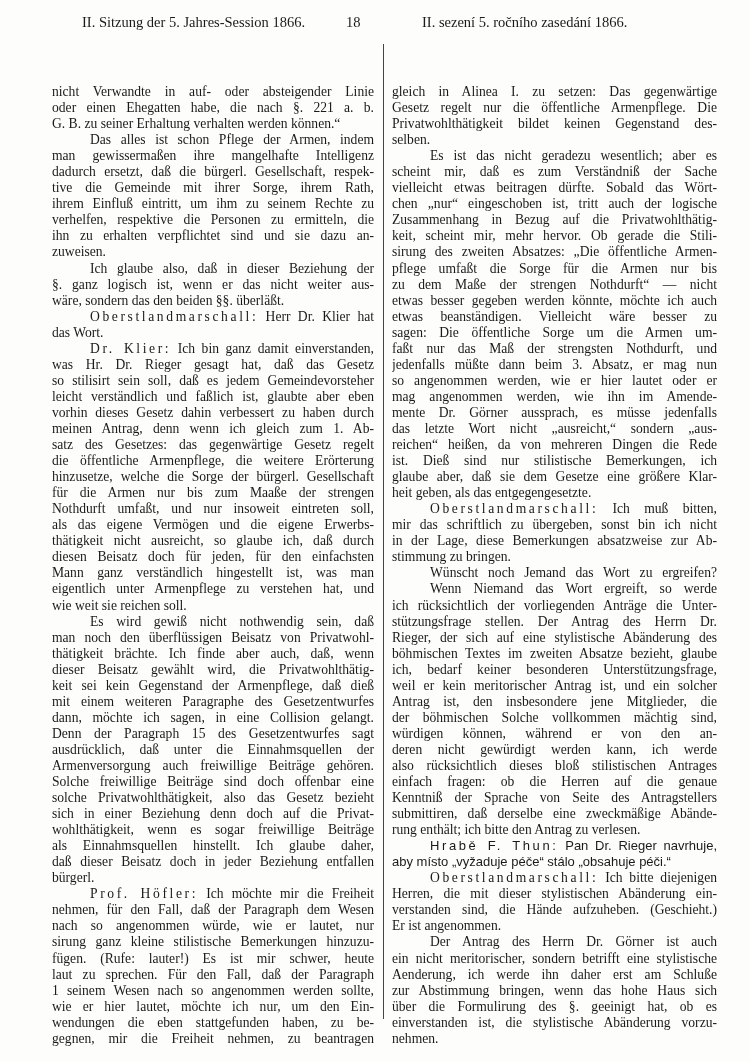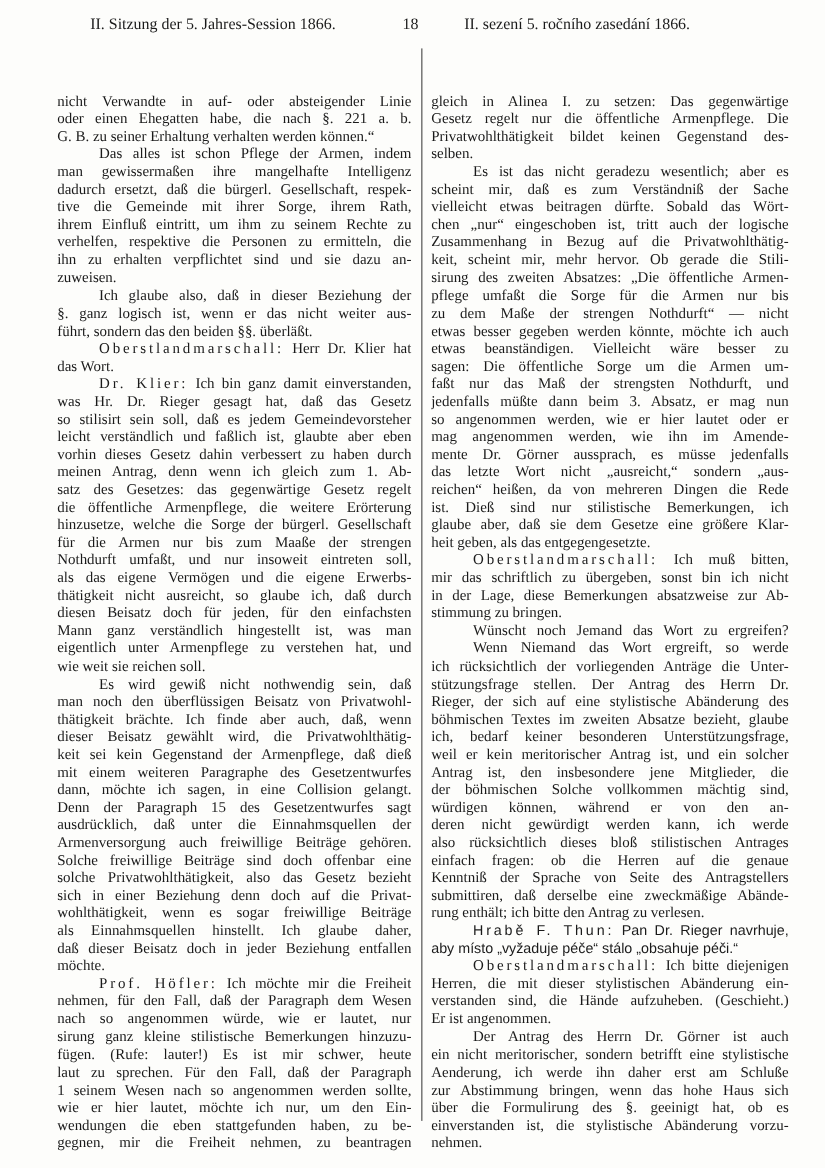--- a/index.html
+++ b/index.html
@@ -10,21 +10,21 @@
     font-family: "DejaVu Serif", serif;
     position: relative;
     overflow: hidden;
   }
   .header {
     position: absolute; top: 14px; left: 52px; width: 670px; height: 20px;
     font-family: "Liberation Serif", serif;
     font-size: 14.5px;
   }
   .header .h-left { position: absolute; left: 30px; top: 0; }
-  .header .h-num { position: absolute; left: 314px; top: 0; }
+  .header .h-num { position: absolute; left: 294px; top: 0; }
   .header .h-right { position: absolute; left: 370px; top: 0; }
   .col {
     position: absolute; top: 43px;
     font-family: "Liberation Serif", serif;
     font-size: 13.6px;
     line-height: 16.05px;
     text-align: justify;
     hyphens: manual;
     margin-top: 41px;
   }
@@ -56,21 +56,21 @@
     <div class="line indent"><span>Das alles ist schon Pflege der Armen, indem</span></div>
     <div class="line"><span>man gewissermaßen ihre mangelhafte Intelligenz</span></div>
     <div class="line"><span>dadurch ersetzt, daß die bürgerl. Gesellschaft, respek-</span></div>
     <div class="line"><span>tive die Gemeinde mit ihrer Sorge, ihrem Rath,</span></div>
     <div class="line"><span>ihrem Einfluß eintritt, um ihm zu seinem Rechte zu</span></div>
     <div class="line"><span>verhelfen, respektive die Personen zu ermitteln, die</span></div>
     <div class="line"><span>ihn zu erhalten verpflichtet sind und sie dazu an-</span></div>
     <div class="line last"><span>zuweisen.</span></div>
     <div class="line indent"><span>Ich glaube also, daß in dieser Beziehung der</span></div>
     <div class="line"><span>§. ganz logisch ist, wenn er das nicht weiter aus-</span></div>
-    <div class="line last"><span>führt, sondern das den beiden §§. überläßt.</span></div>
+    <div class="line last"><span>wäre, sondern das den beiden §§. überläßt.</span></div>
     <div class="line indent"><span class="spaced">Oberstlandmarschall:</span><span> Herr Dr. Klier hat</span></div>
     <div class="line last"><span>das Wort.</span></div>
     <div class="line indent"><span class="spaced">Dr. Klier:</span><span> Ich bin ganz damit einverstanden,</span></div>
     <div class="line"><span>was Hr. Dr. Rieger gesagt hat, daß das Gesetz</span></div>
     <div class="line"><span>so stilisirt sein soll, daß es jedem Gemeindevorsteher</span></div>
     <div class="line"><span>leicht verständlich und faßlich ist, glaubte aber eben</span></div>
     <div class="line"><span>vorhin dieses Gesetz dahin verbessert zu haben durch</span></div>
     <div class="line"><span>meinen Antrag, denn wenn ich gleich zum 1. Ab-</span></div>
     <div class="line"><span>satz des Gesetzes: das gegenwärtige Gesetz regelt</span></div>
     <div class="line"><span>die öffentliche Armenpflege, die weitere Erörterung</span></div>
@@ -92,21 +92,21 @@
     <div class="line"><span>dann, möchte ich sagen, in eine Collision gelangt.</span></div>
     <div class="line"><span>Denn der Paragraph 15 des Gesetzentwurfes sagt</span></div>
     <div class="line"><span>ausdrücklich, daß unter die Einnahmsquellen der</span></div>
     <div class="line"><span>Armenversorgung auch freiwillige Beiträge gehören.</span></div>
     <div class="line"><span>Solche freiwillige Beiträge sind doch offenbar eine</span></div>
     <div class="line"><span>solche Privatwohlthätigkeit, also das Gesetz bezieht</span></div>
     <div class="line"><span>sich in einer Beziehung denn doch auf die Privat-</span></div>
     <div class="line"><span>wohlthätigkeit, wenn es sogar freiwillige Beiträge</span></div>
     <div class="line"><span>als Einnahmsquellen hinstellt. Ich glaube daher,</span></div>
     <div class="line"><span>daß dieser Beisatz doch in jeder Beziehung entfallen</span></div>
-    <div class="line last"><span>möchte.</span></div>
+    <div class="line last"><span>bürgerl.</span></div>
     <div class="line indent"><span class="spaced">Prof. Höfler:</span><span> Ich möchte mir die Freiheit</span></div>
     <div class="line"><span>nehmen, für den Fall, daß der Paragraph dem Wesen</span></div>
     <div class="line"><span>nach so angenommen würde, wie er lautet, nur</span></div>
     <div class="line"><span>sirung ganz kleine stilistische Bemerkungen hinzuzu-</span></div>
     <div class="line"><span>fügen. (Rufe: lauter!) Es ist mir schwer, heute</span></div>
     <div class="line"><span>laut zu sprechen. Für den Fall, daß der Paragraph</span></div>
     <div class="line"><span>1 seinem Wesen nach so angenommen werden sollte,</span></div>
     <div class="line"><span>wie er hier lautet, möchte ich nur, um den Ein-</span></div>
     <div class="line"><span>wendungen die eben stattgefunden haben, zu be-</span></div>
     <div class="line"><span>gegnen, mir die Freiheit nehmen, zu beantragen</span></div>

